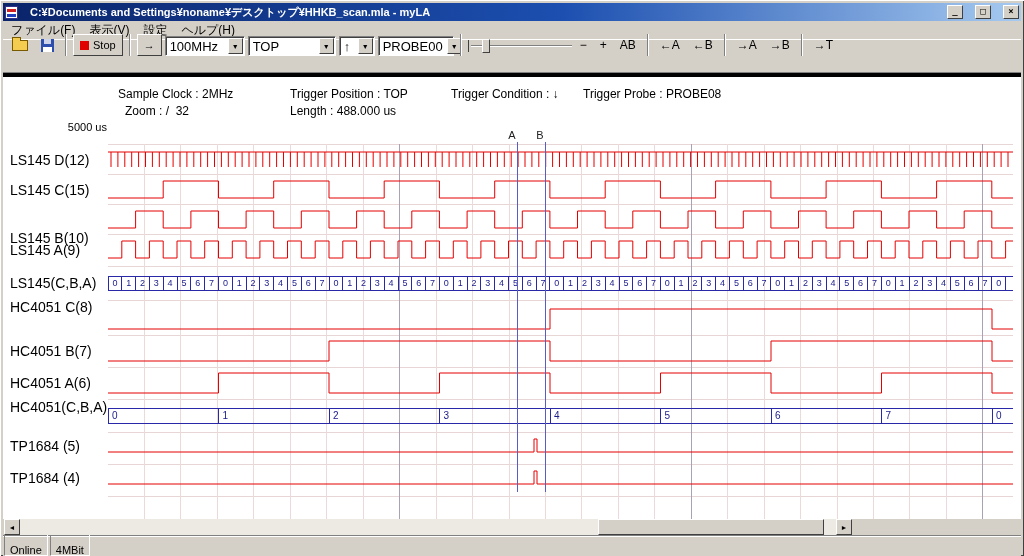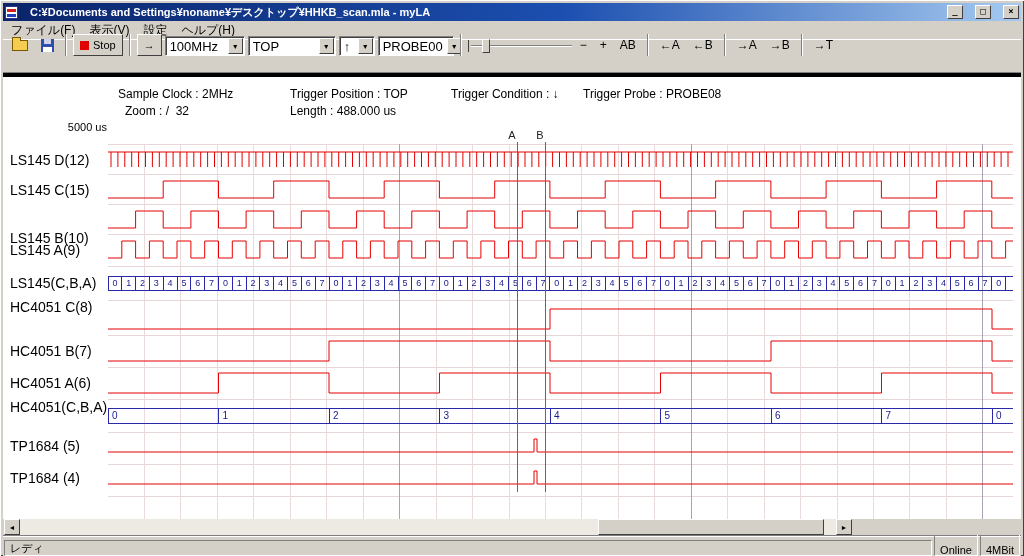--- a/index.html
+++ b/index.html
@@ -374,18 +374,17 @@
 
   <div class="scrollrow">
     <div class="hscroll">
       <span class="scroll-btn left">◄</span>
       <span class="scroll-thumb"></span>
       <span class="scroll-btn right">►</span>
     </div>
   </div>
 
   <div class="statusbar">
-    <span class="status-left">レディ</span>
     <span class="status-panel">Online</span>
     <span class="status-panel">4MBit</span>
   </div>
 
 </div>
 
 </body></html>

